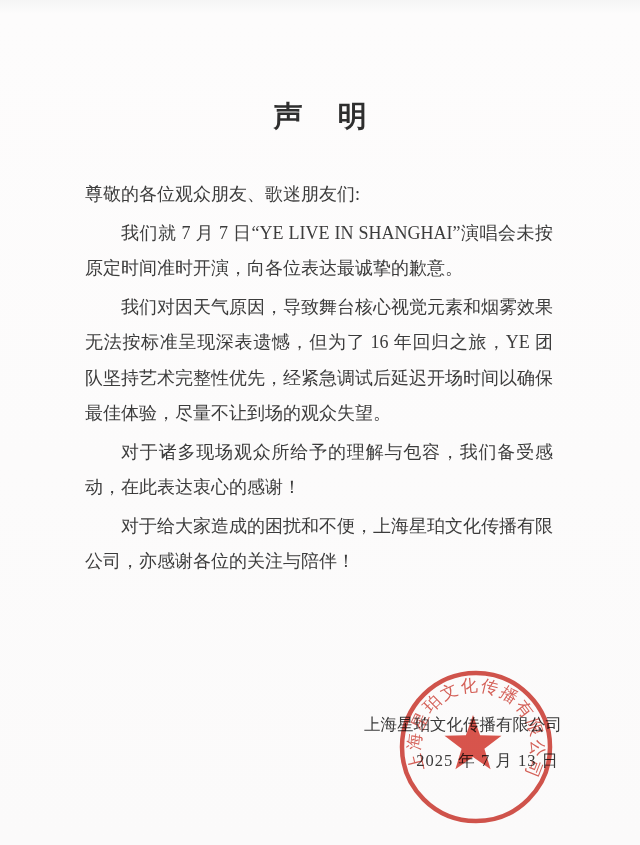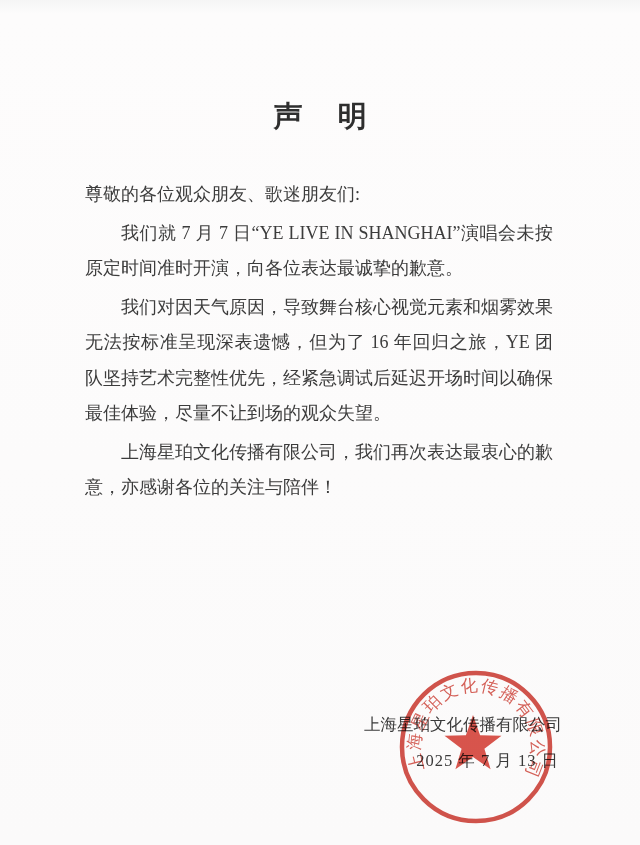--- a/index.html
+++ b/index.html
@@ -45,21 +45,22 @@
 <body>
 
 <div class="page">
 
   <h1 class="title">声 明</h1>
 
   <div class="content">
     <p class="greeting">尊敬的各位观众朋友、歌迷朋友们:</p>
     <p class="para">我们就 7 月 7 日“YE LIVE IN SHANGHAI”演唱会未按原定时间准时开演，向各位表达最诚挚的歉意。</p>
     <p class="para">我们对因天气原因，导致舞台核心视觉元素和烟雾效果无法按标准呈现深表遗憾，但为了 16 年回归之旅，YE 团队坚持艺术完整性优先，经紧急调试后延迟开场时间以确保最佳体验，尽量不让到场的观众失望。</p>
-    <p class="para">上海星珀文化传播有限公司，我们再次表达最衷心的歉意，亦感谢各位的关注与陪伴！</p>
+    <p class="para">对于诸多现场观众所给予的理解与包容，我们备受感动，在此表达衷心的感谢！</p>
+    <p class="para">对于给大家造成的困扰和不便，上海星珀文化传播有限公司，亦感谢各位的关注与陪伴！</p>
   </div>
 
   <div class="signature">
     <div class="sig-company">上海星珀文化传播有限公司</div>
     <div class="sig-date">2025 年 7 月 13 日</div>
   </div>
 
   <svg class="stamp" viewBox="0 0 200 200" aria-hidden="true">
     <circle class="ring" cx="100" cy="100" r="74"></circle>
     <polygon class="star" points="97,68 104.1,88.3 125.5,88.7 108.4,101.7 114.6,122.3 97,110 79.4,122.3 85.6,101.7 68.5,88.7 89.9,88.3"></polygon>

